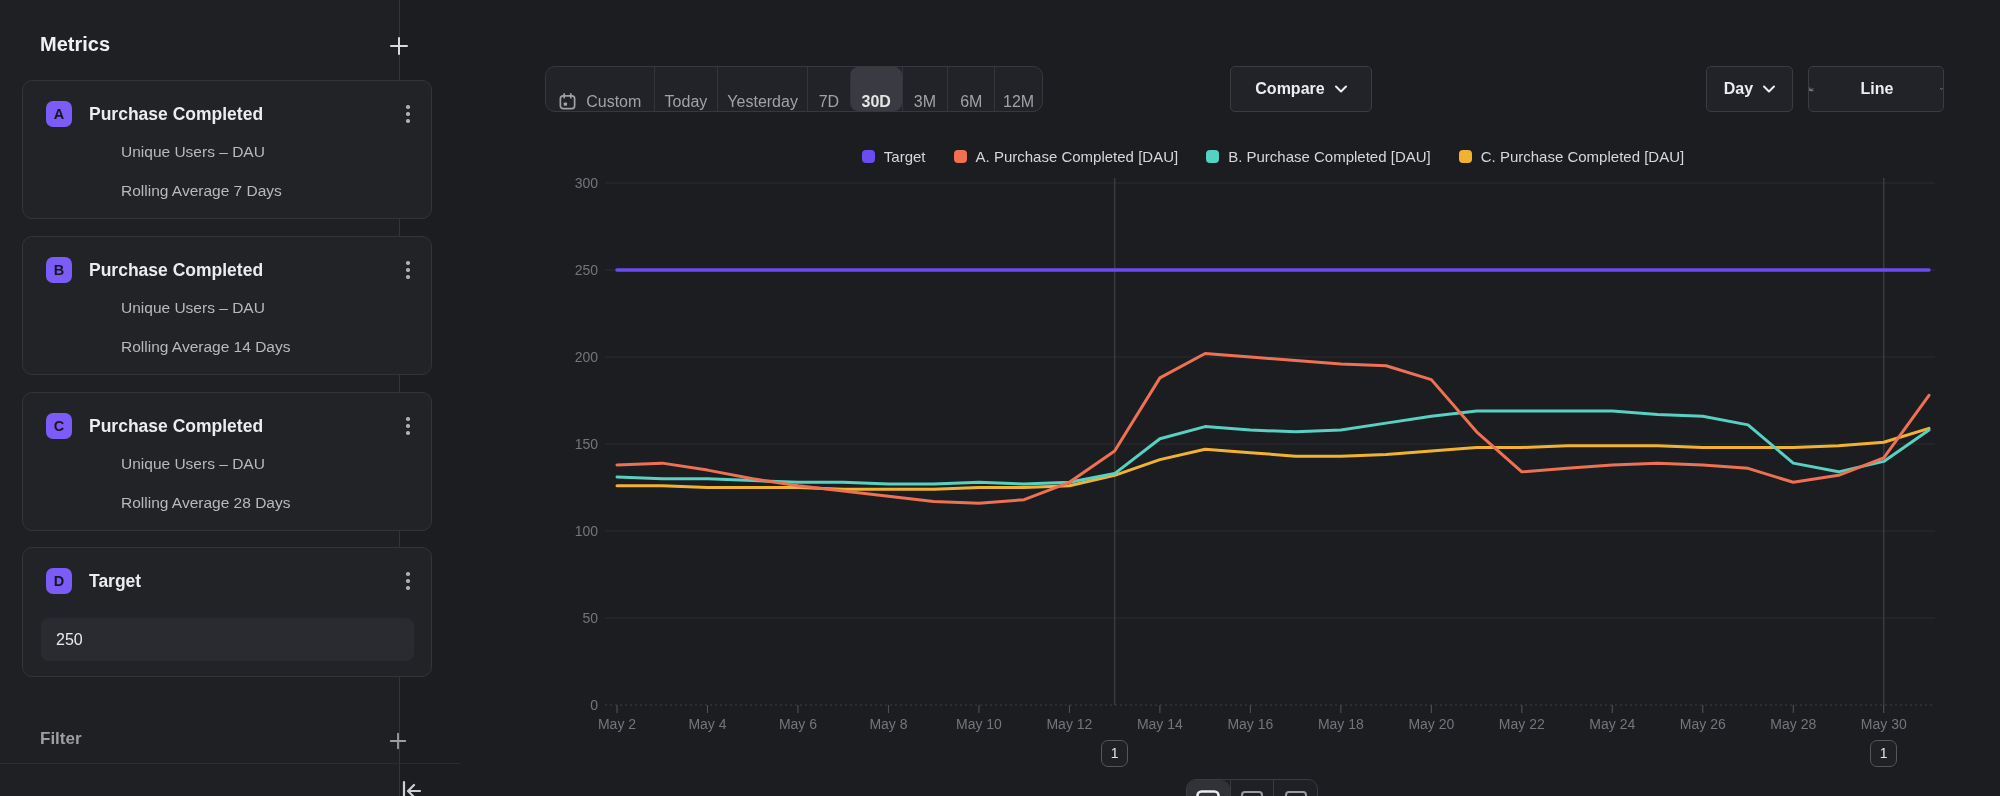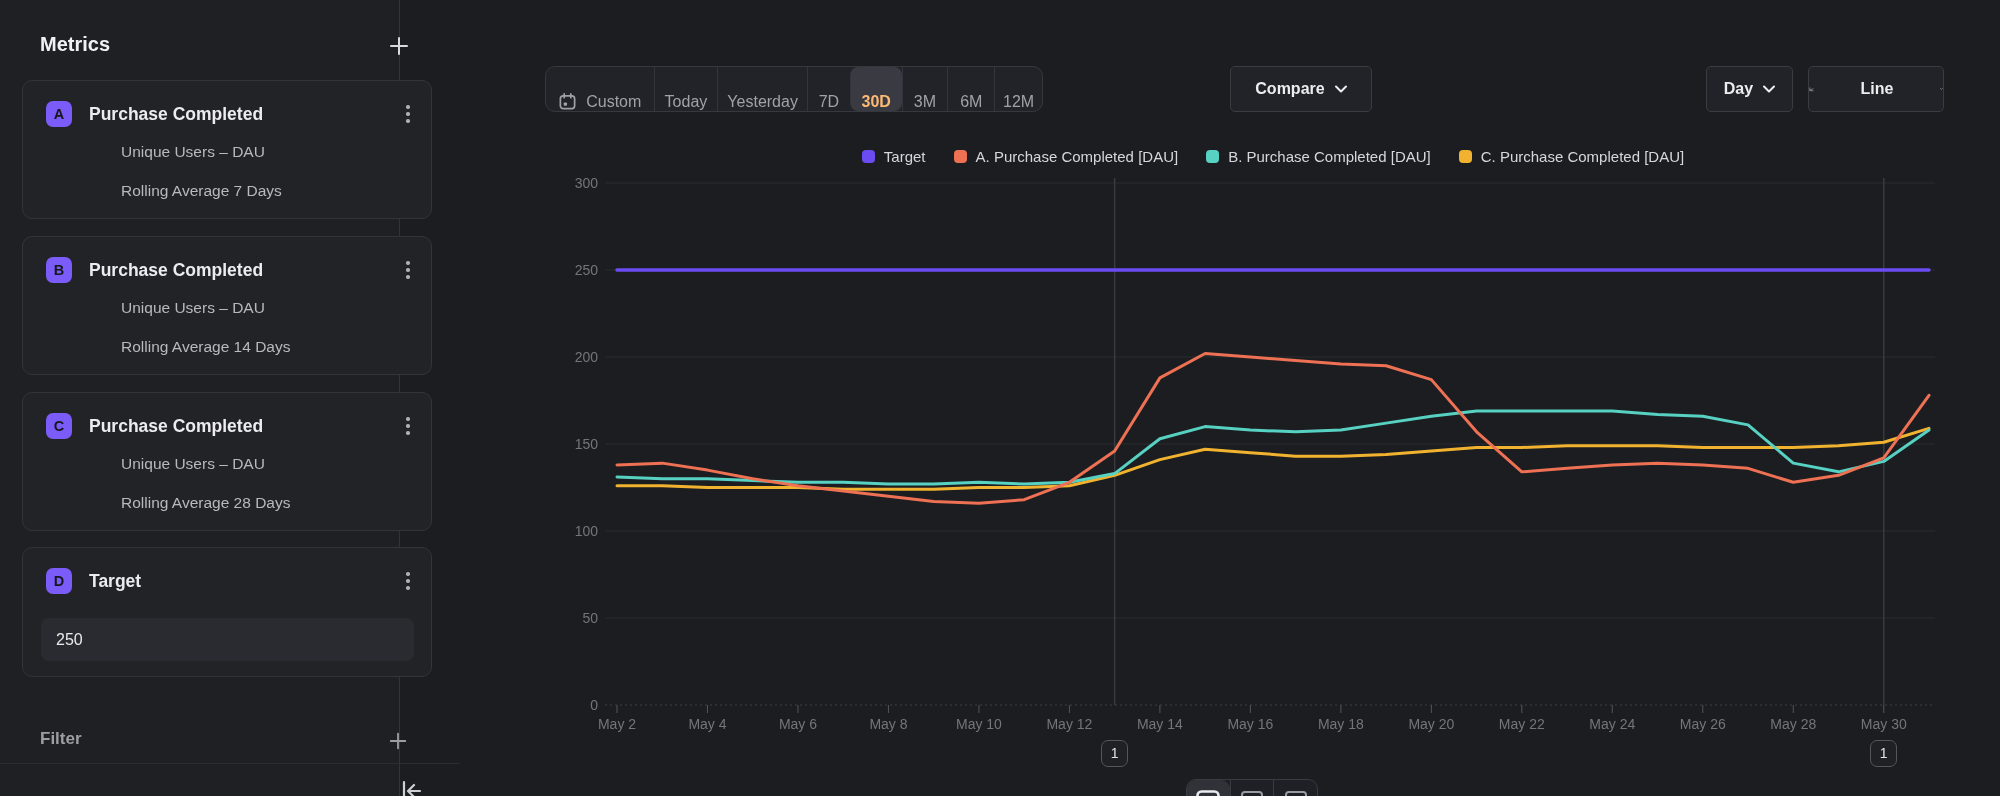--- a/index.html
+++ b/index.html
@@ -30,21 +30,21 @@
   .sb-divider { position:absolute; left:0; top:763px; width:460px; height:1px; background:#2c2d31; }
 
   
   .main { position:absolute; left:461px; top:0; width:1539px; height:796px; }
   .seg-control { position:absolute; left:84px; top:66px; width:498px; height:46px;
                  background:#222328; border:1px solid #37383e; border-radius:10px;
                  display:flex; overflow:hidden; }
   .seg { height:100%; display:flex; align-items:flex-end; justify-content:center; gap:9px;
          font-size:16px; color:#a0a2a7; cursor:pointer; border-left:1px solid #34353b; }
   .seg:first-child { border-left:none; }
-  .seg.active { background:#3a3b42; color:#fdba74; font-weight:700; border-radius:8px; }
+  .seg.active { background:#3a3b42; color:#e5e5e5; font-weight:700; border-radius:8px; }
   .btn { position:absolute; top:66px; height:46px; background:#222328; border:1px solid #3b3c42;
          border-radius:5px; display:flex; align-items:center; justify-content:center; gap:10px;
          font-size:16px; font-weight:700; color:#ecedef; cursor:pointer; }
 
   
   .legend { position:absolute; left:156px; top:147px; width:1312px; height:18px;
             display:flex; align-items:center; justify-content:center; gap:28px; }
   .legend-item { display:flex; align-items:center; gap:9px; cursor:pointer; }
   .legend-swatch { width:13px; height:13px; border-radius:4px; }
   .legend-label { font-size:15px; color:#d6d7d9; }

